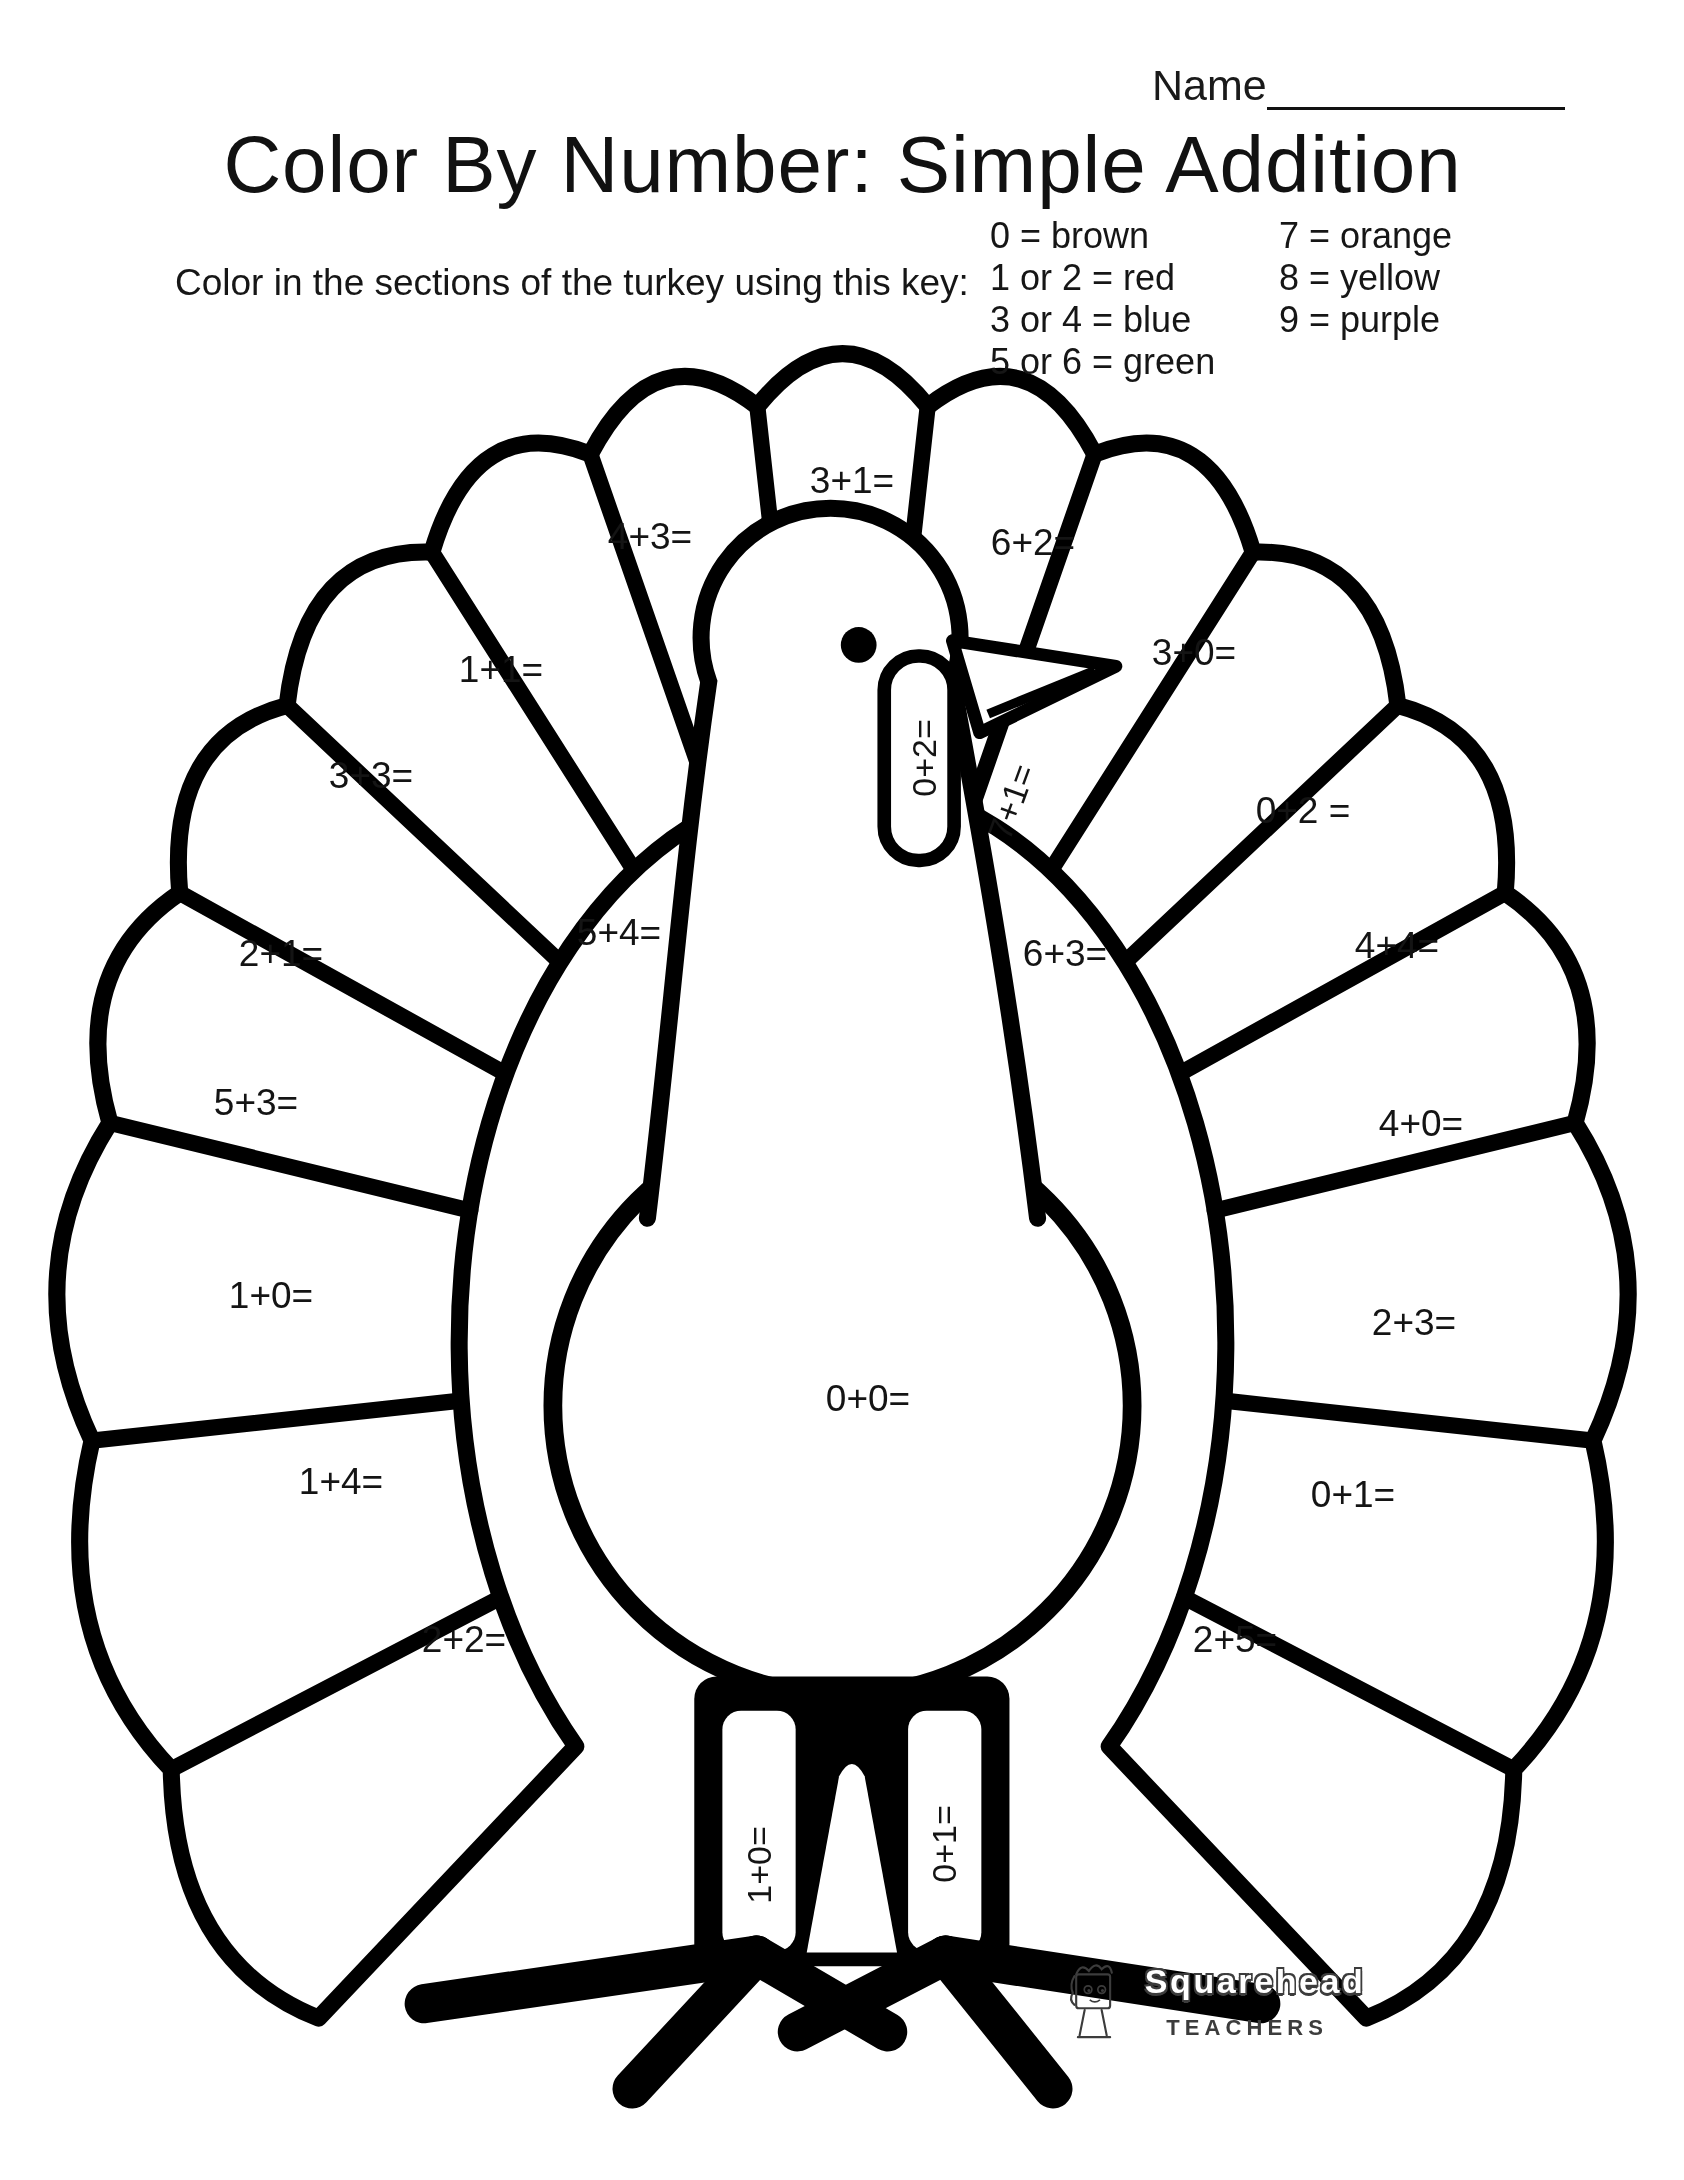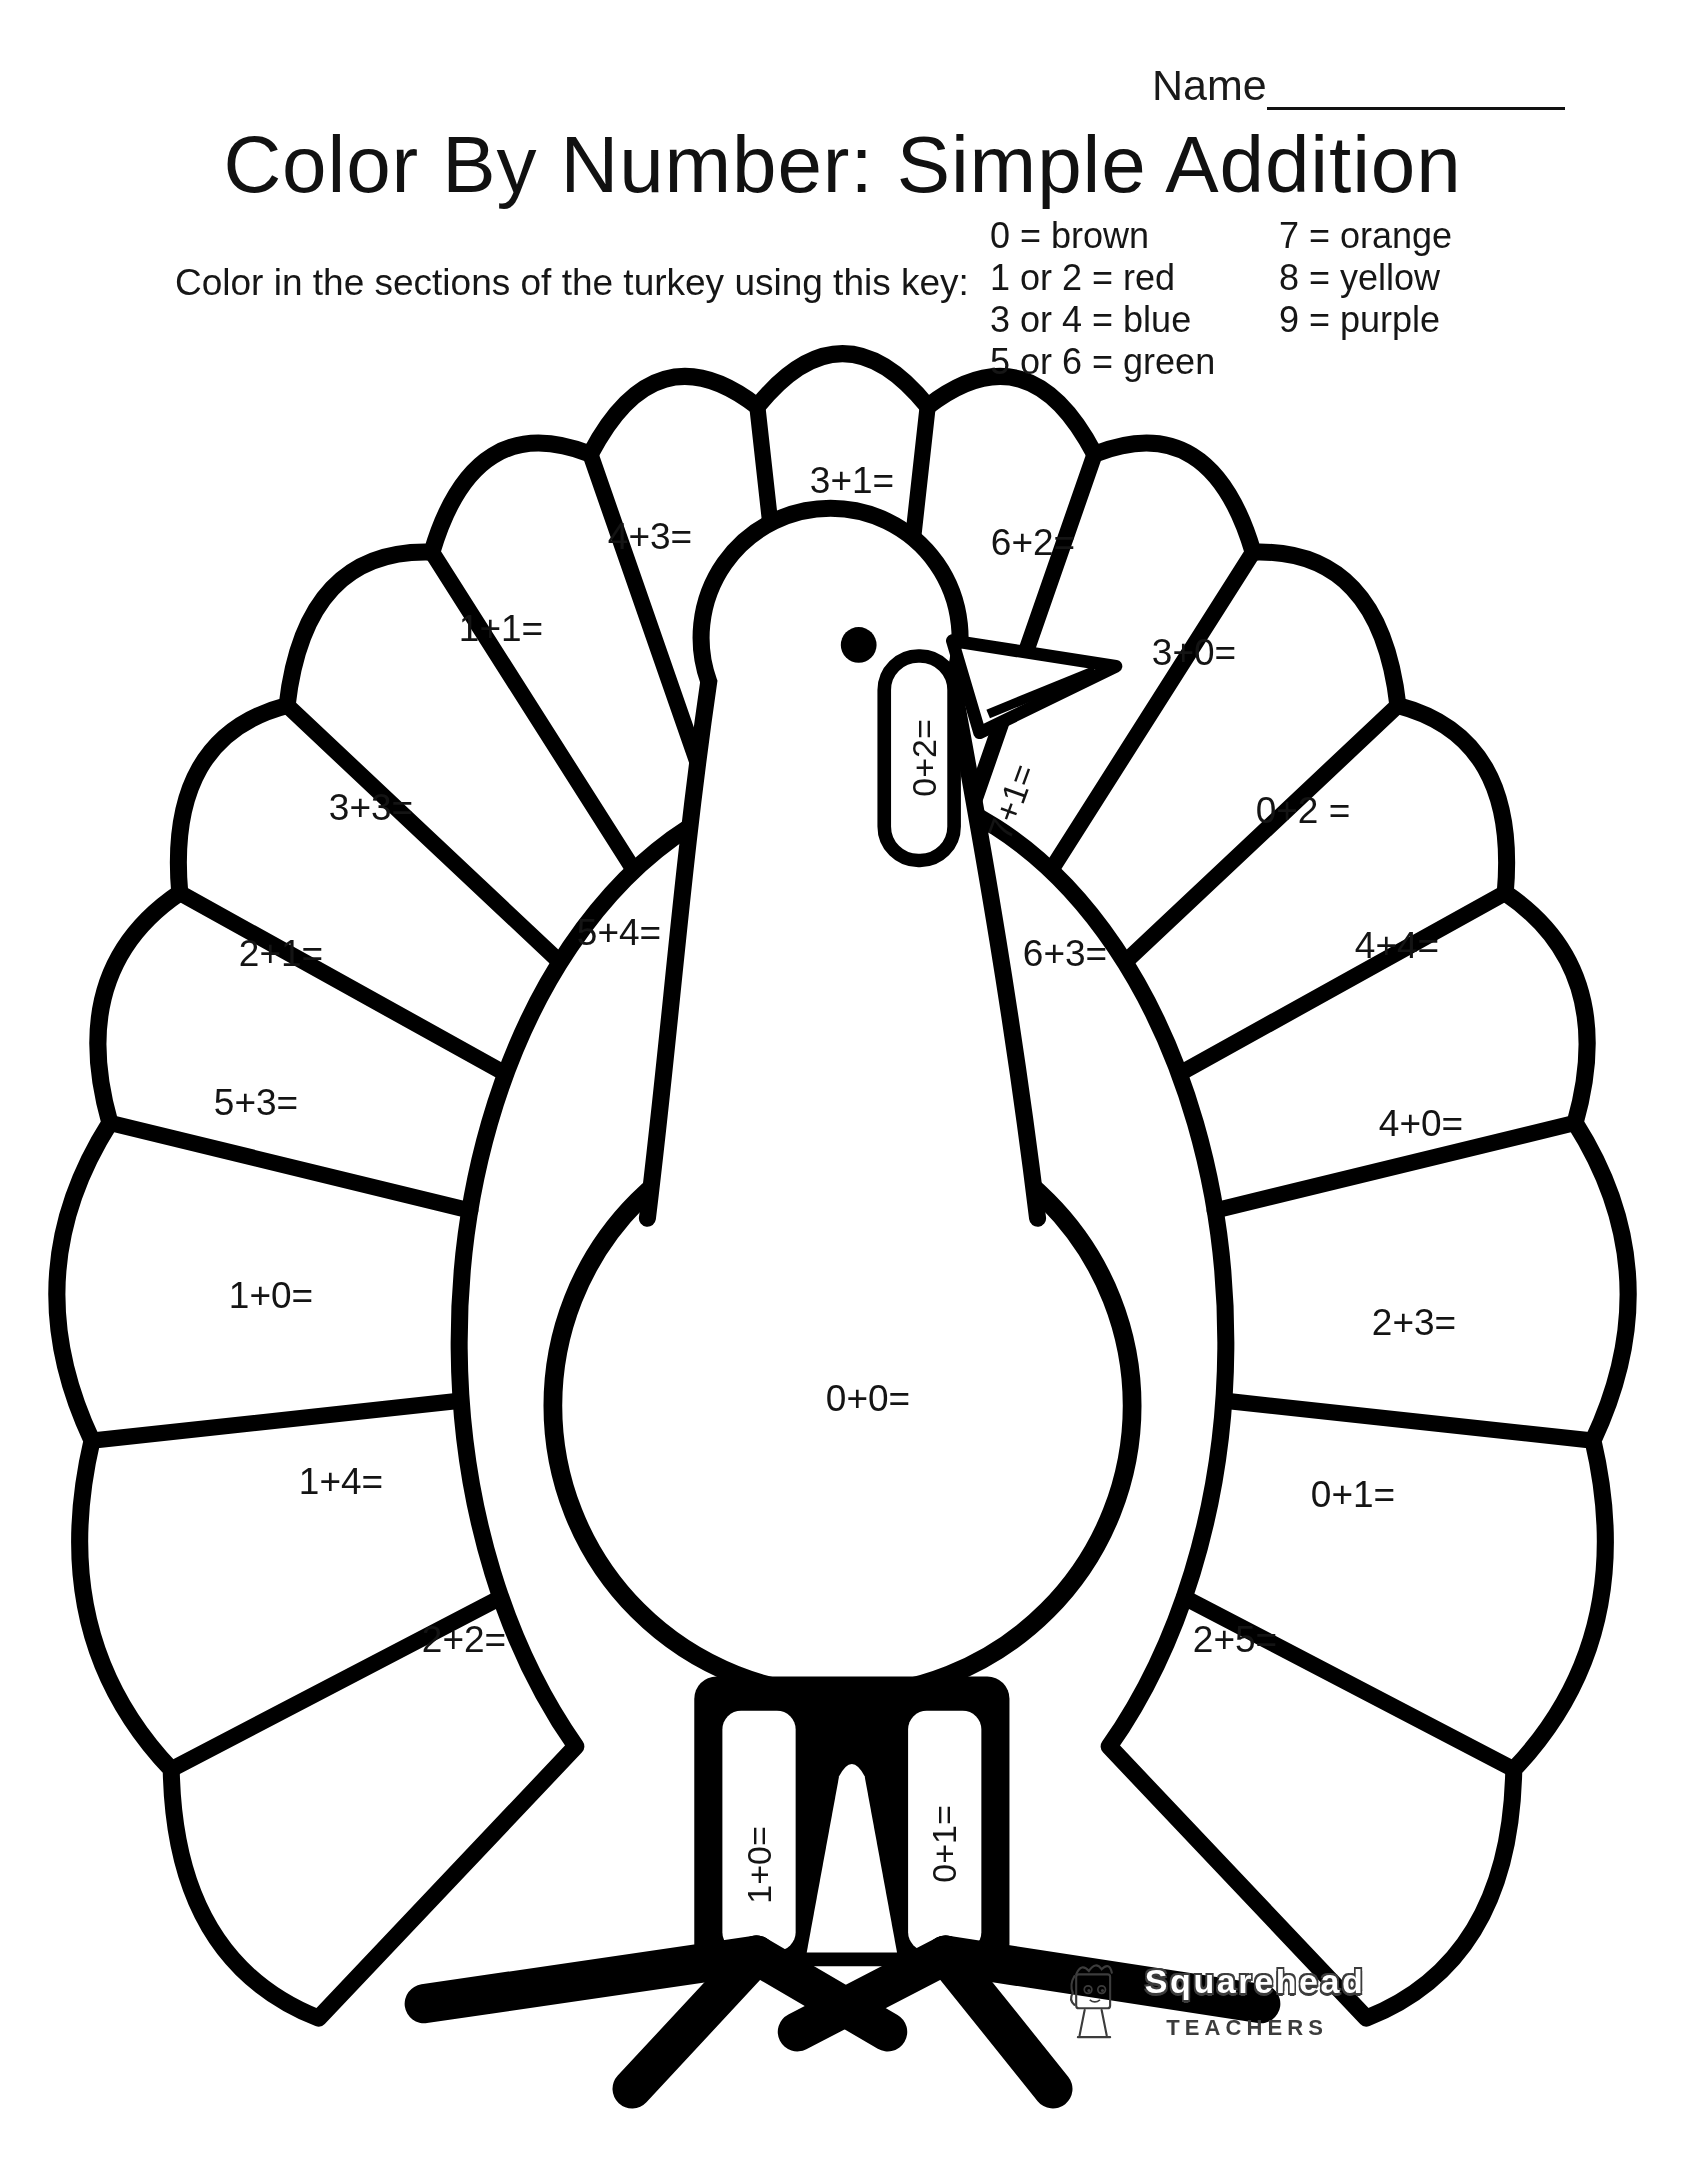--- a/index.html
+++ b/index.html
@@ -147,23 +147,23 @@
   <div id="key-col-2" class="key-col">
       <div>7 = orange</div>
       <div>8  = yellow</div>
       <div>9 = purple</div>
     </div>
 
   <div id="labels-layer">
       <span class="section-label" style="left: 852px; top: 481px; transform: translate(-50%, -50%) rotate(0deg);">3+1=</span>
       <span class="section-label" style="left: 650px; top: 537px; transform: translate(-50%, -50%) rotate(0deg);">4+3=</span>
       <span class="section-label" style="left: 1033px; top: 543px; transform: translate(-50%, -50%) rotate(0deg);">6+2=</span>
-      <span class="section-label" style="left: 501px; top: 629px; transform: translate(-50%, -50%) rotate(0deg);">1+1=</span>
+      <span class="section-label" style="left: 501px; top: 670px; transform: translate(-50%, -50%) rotate(0deg);">1+1=</span>
       <span class="section-label" style="left: 1194px; top: 653px; transform: translate(-50%, -50%) rotate(0deg);">3+0=</span>
-      <span class="section-label" style="left: 371px; top: 808px; transform: translate(-50%, -50%) rotate(0deg); text-align: right;">3+3=</span>
+      <span class="section-label" style="left: 371px; top: 776px; transform: translate(-50%, -50%) rotate(0deg); text-align: right;">3+3=</span>
       <span class="section-label" style="left: 1303px; top: 811px; transform: translate(-50%, -50%) rotate(0deg);">0+2 =</span>
       <span class="section-label rotated" style="left: 924px; top: 758px; transform: translate(-50%, -50%) rotate(-90deg);">0+2=</span>
       <span class="section-label rotated" style="left: 1012px; top: 802px; transform: translate(-50%, -50%) rotate(-70deg);">7+1=</span>
       <span class="section-label" style="left: 281px; top: 954px; transform: translate(-50%, -50%) rotate(0deg);">2+1=</span>
       <span class="section-label" style="left: 619px; top: 933px; transform: translate(-50%, -50%) rotate(0deg);">5+4=</span>
       <span class="section-label" style="left: 1065px; top: 954px; transform: translate(-50%, -50%) rotate(0deg);">6+3=</span>
       <span class="section-label" style="left: 1397px; top: 946px; transform: translate(-50%, -50%) rotate(0deg);">4+4=</span>
       <span class="section-label" style="left: 256px; top: 1103px; transform: translate(-50%, -50%) rotate(0deg);">5+3=</span>
       <span class="section-label" style="left: 1421px; top: 1124px; transform: translate(-50%, -50%) rotate(0deg);">4+0=</span>
       <span class="section-label" style="left: 271px; top: 1296px; transform: translate(-50%, -50%) rotate(0deg);">1+0=</span>

